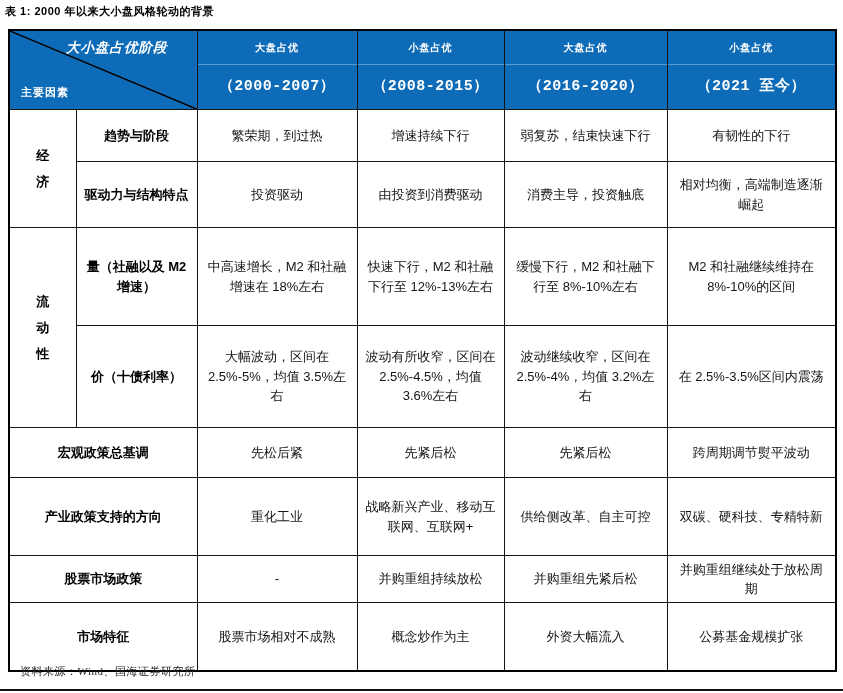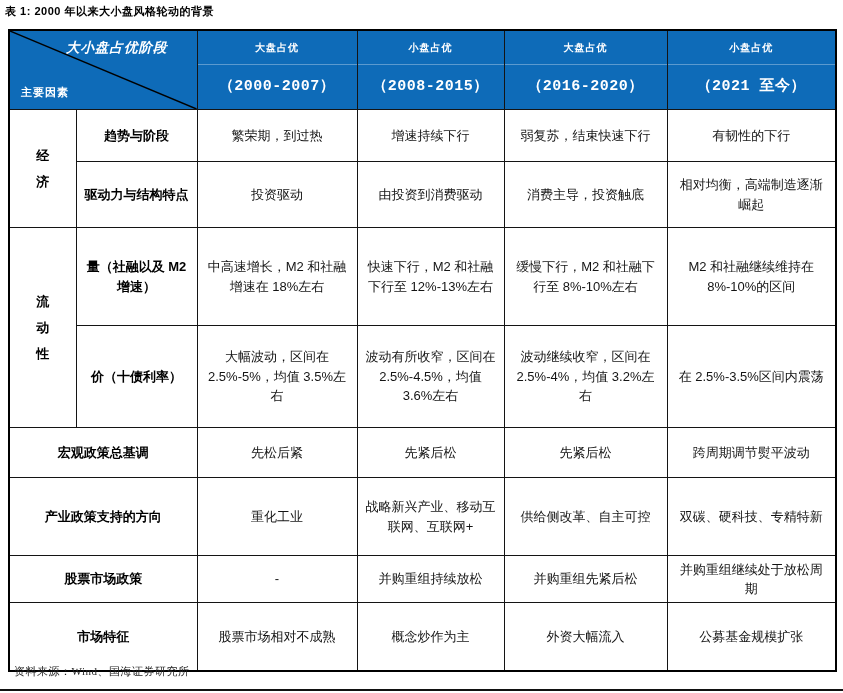--- a/index.html
+++ b/index.html
@@ -94,21 +94,21 @@
     width: 1.1em;
     margin: 0 auto;
     line-height: 2.0;
     white-space: normal;
     word-break: break-all;
     font-size: 13px;
   }
   td.body-cell { color: #141414; }
   .footer {
     position: absolute;
-    left: 14px;
+    left: 20px;
     top: 664px;
     font-size: 11px;
     color: #222;
     font-family: "Liberation Serif", serif;
     letter-spacing: 0.5px;
   }
   .bottom-rule {
     position: absolute;
     left: 0;
     right: 0;

